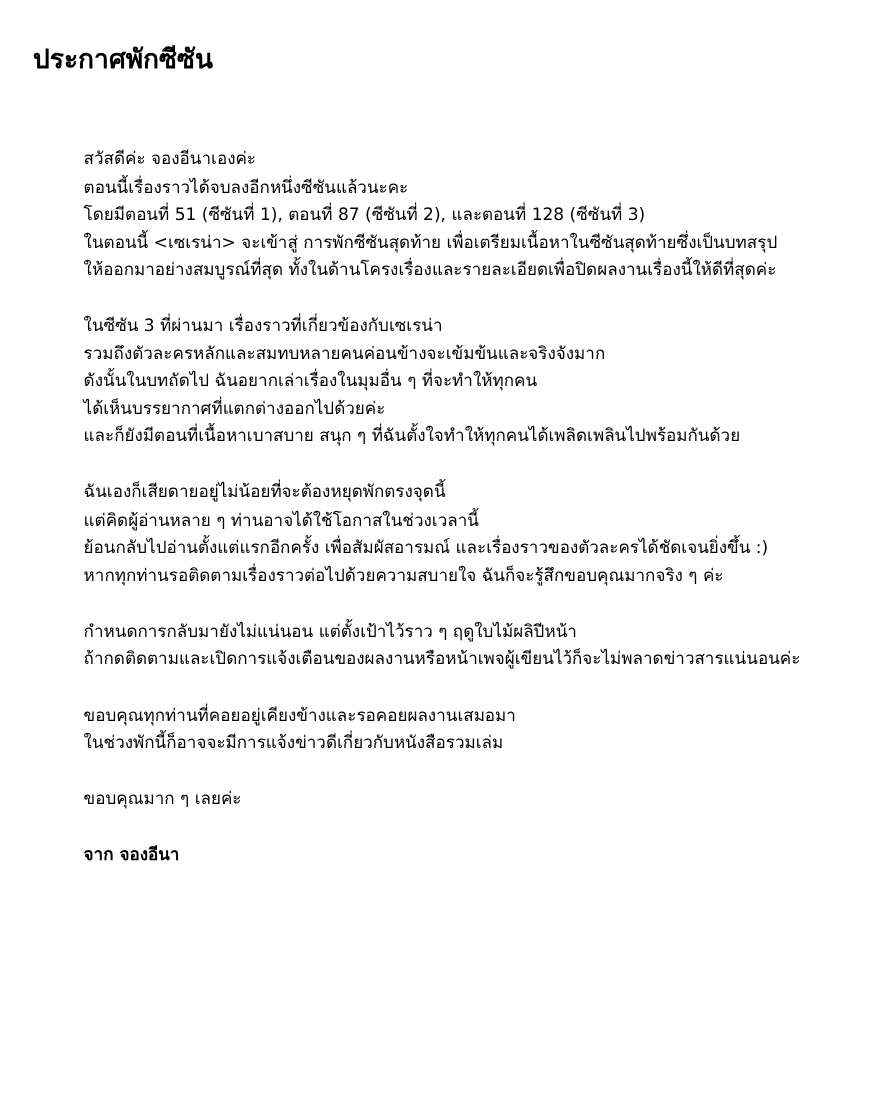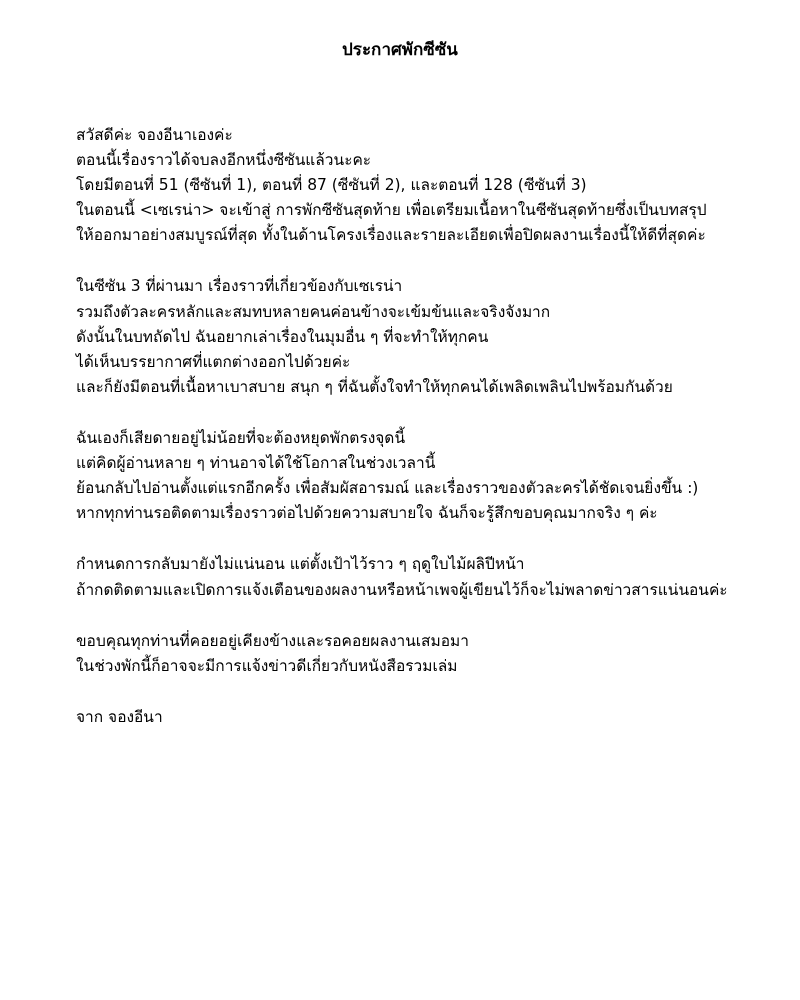--- a/index.html
+++ b/index.html
@@ -15,32 +15,32 @@
     overflow: hidden;
   }
   .page {
     width: 800px;
     height: 1000px;
     box-sizing: border-box;
     padding: 38px 30px 20px 30px;
     position: relative;
   }
   .doc-title {
-    font-size: 17px;
+    font-size: 24px;
     font-weight: bold;
     line-height: 1.35;
     margin: 0 0 62px 0;
     letter-spacing: 0px;
-    text-align: center;
   }
   .block {
     margin: 0 0 26px 0;
   }
   .block:last-child {
     margin-bottom: 0;
+    font-weight: bold;
   }
   .line {
     font-size: 15.5px;
     line-height: 1.62;
     white-space: pre-wrap;
     word-break: break-word;
     margin-left: 46px;
   }
 </style>
 </head>
@@ -76,18 +76,21 @@
   <div class="block">
     <div class="line">กำหนดการกลับมายังไม่แน่นอน แต่ตั้งเป้าไว้ราว ๆ ฤดูใบไม้ผลิปีหน้า</div>
     <div class="line">ถ้ากดติดตามและเปิดการแจ้งเตือนของผลงานหรือหน้าเพจผู้เขียนไว้ก็จะไม่พลาดข่าวสารแน่นอนค่ะ</div>
   </div>
 
   <div class="block">
     <div class="line">ขอบคุณทุกท่านที่คอยอยู่เคียงข้างและรอคอยผลงานเสมอมา</div>
     <div class="line">ในช่วงพักนี้ก็อาจจะมีการแจ้งข่าวดีเกี่ยวกับหนังสือรวมเล่ม</div>
   </div>
 
+  <div class="block">
+    <div class="line">ขอบคุณมาก ๆ เลยค่ะ</div>
+  </div>
 
   <div class="block">
     <div class="line">จาก จองอีนา</div>
   </div>
 
 </div>
 
 </body></html>

